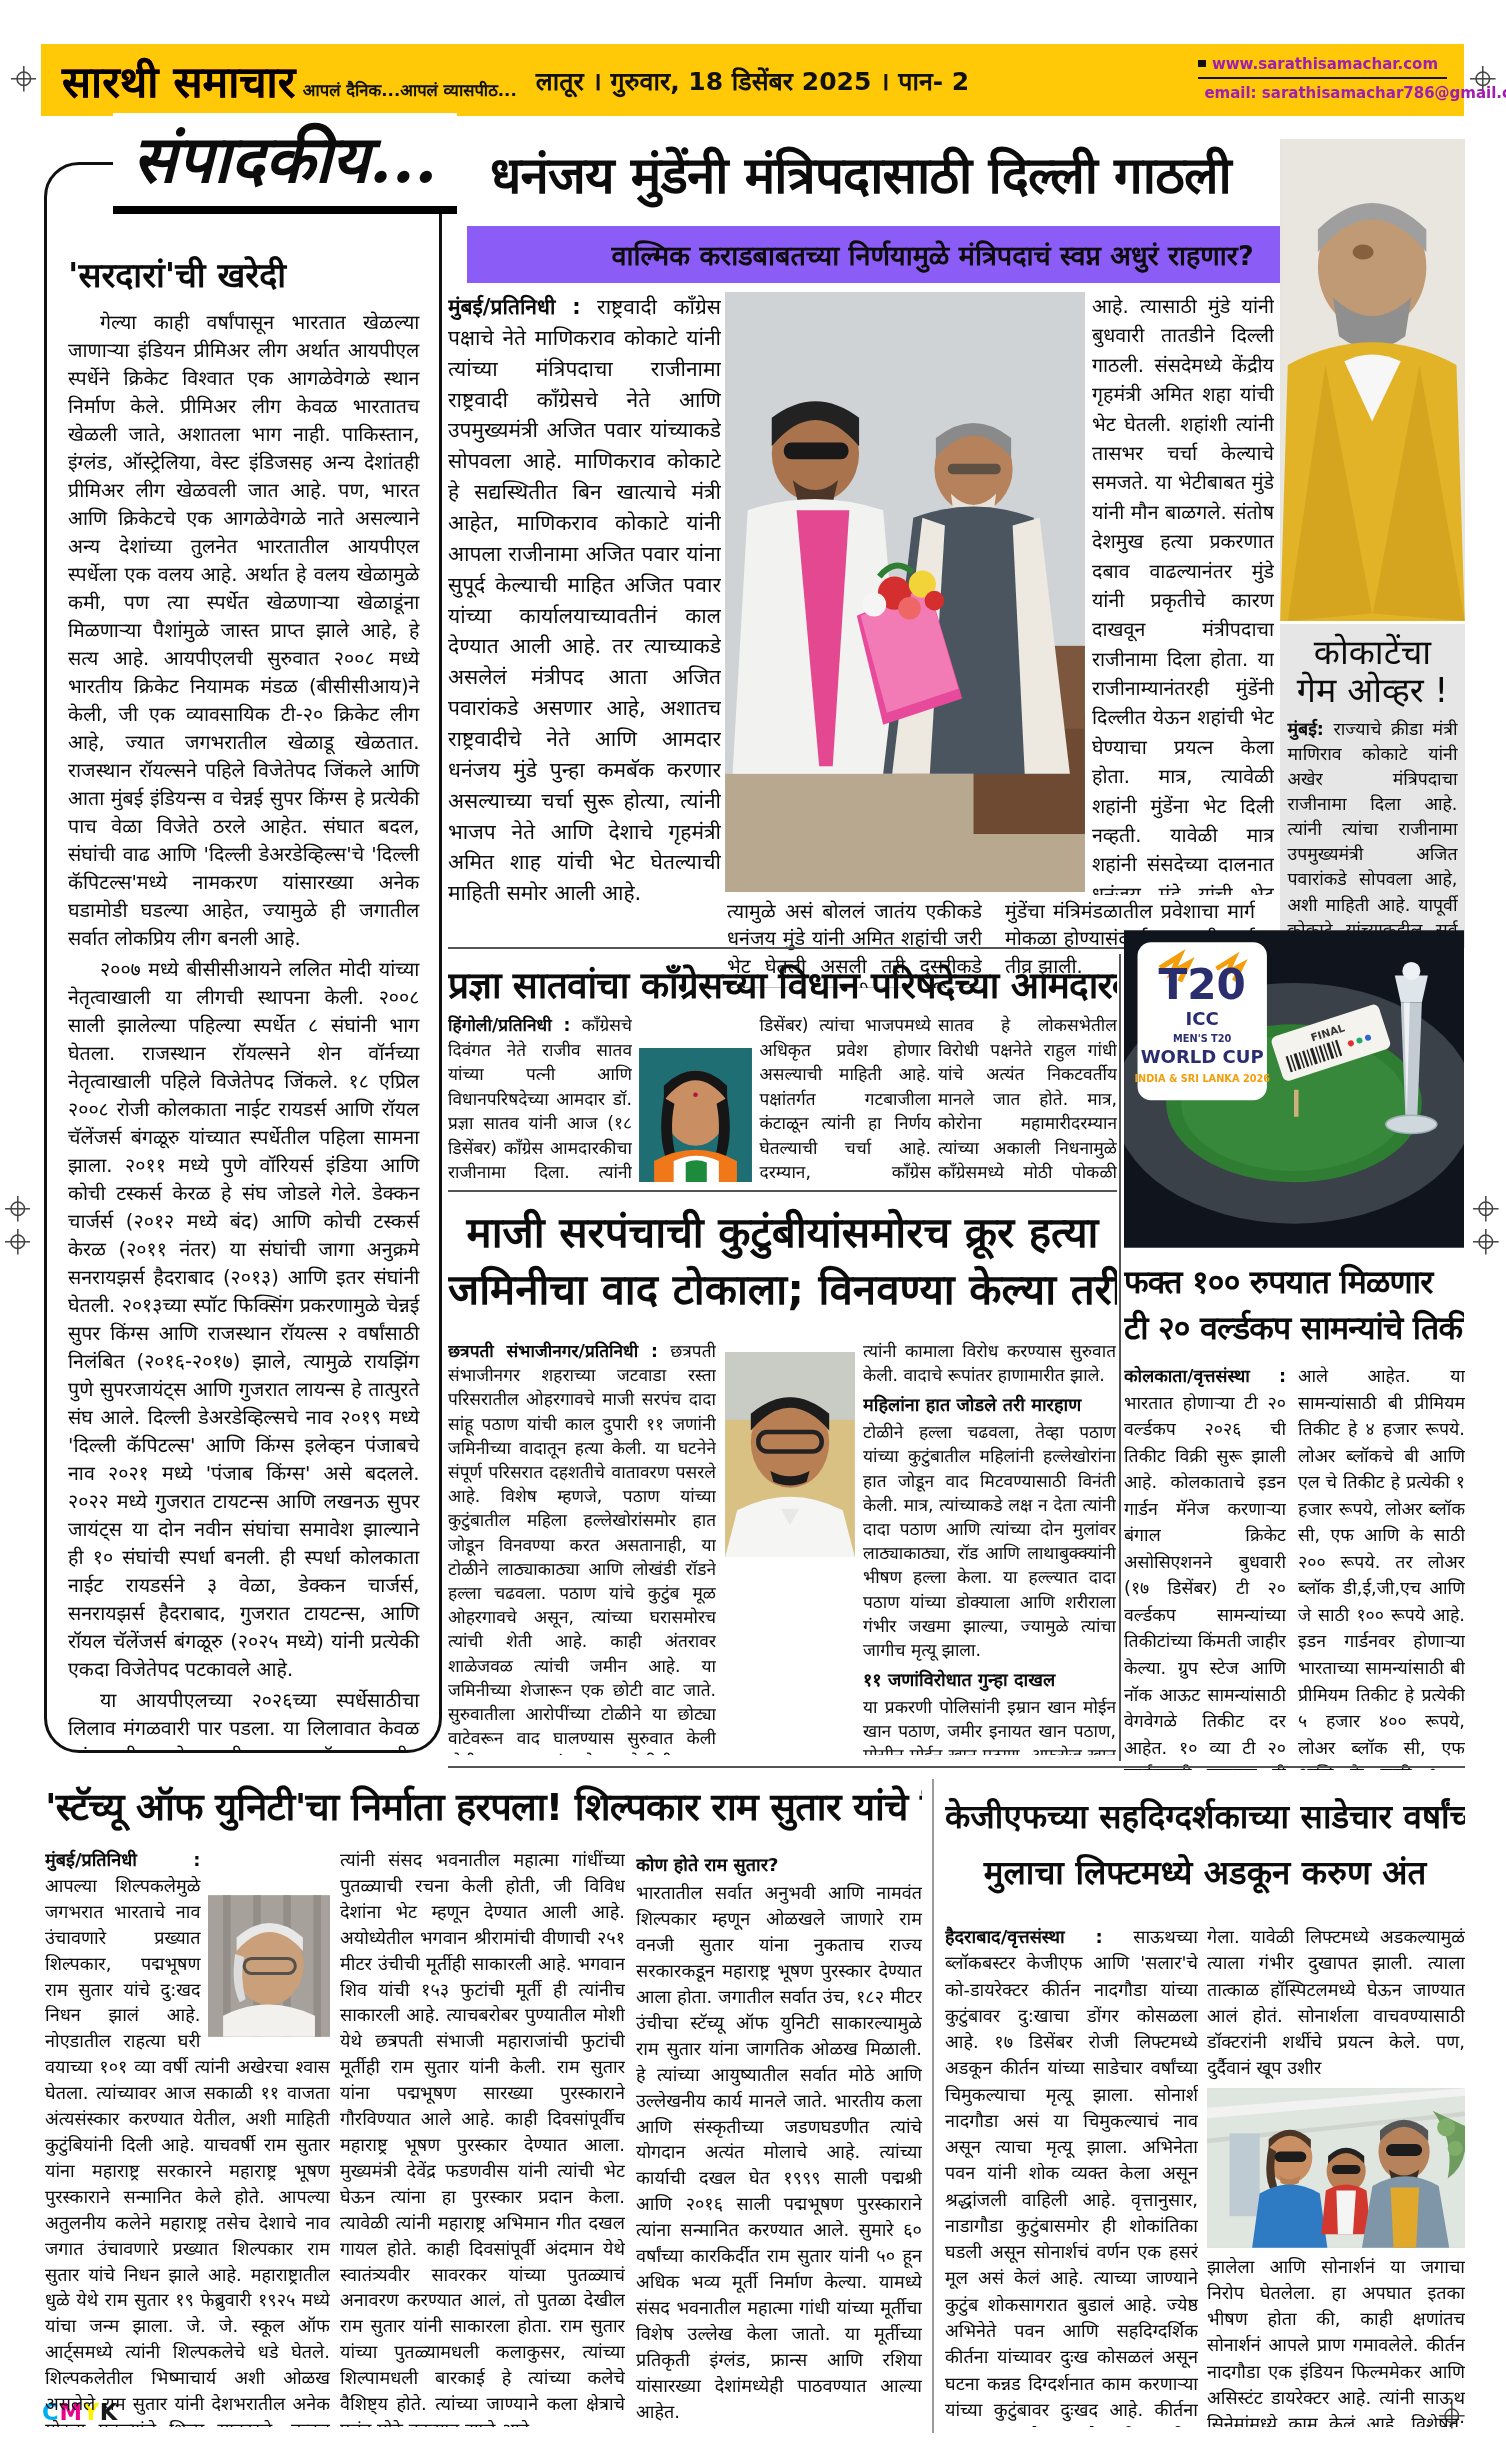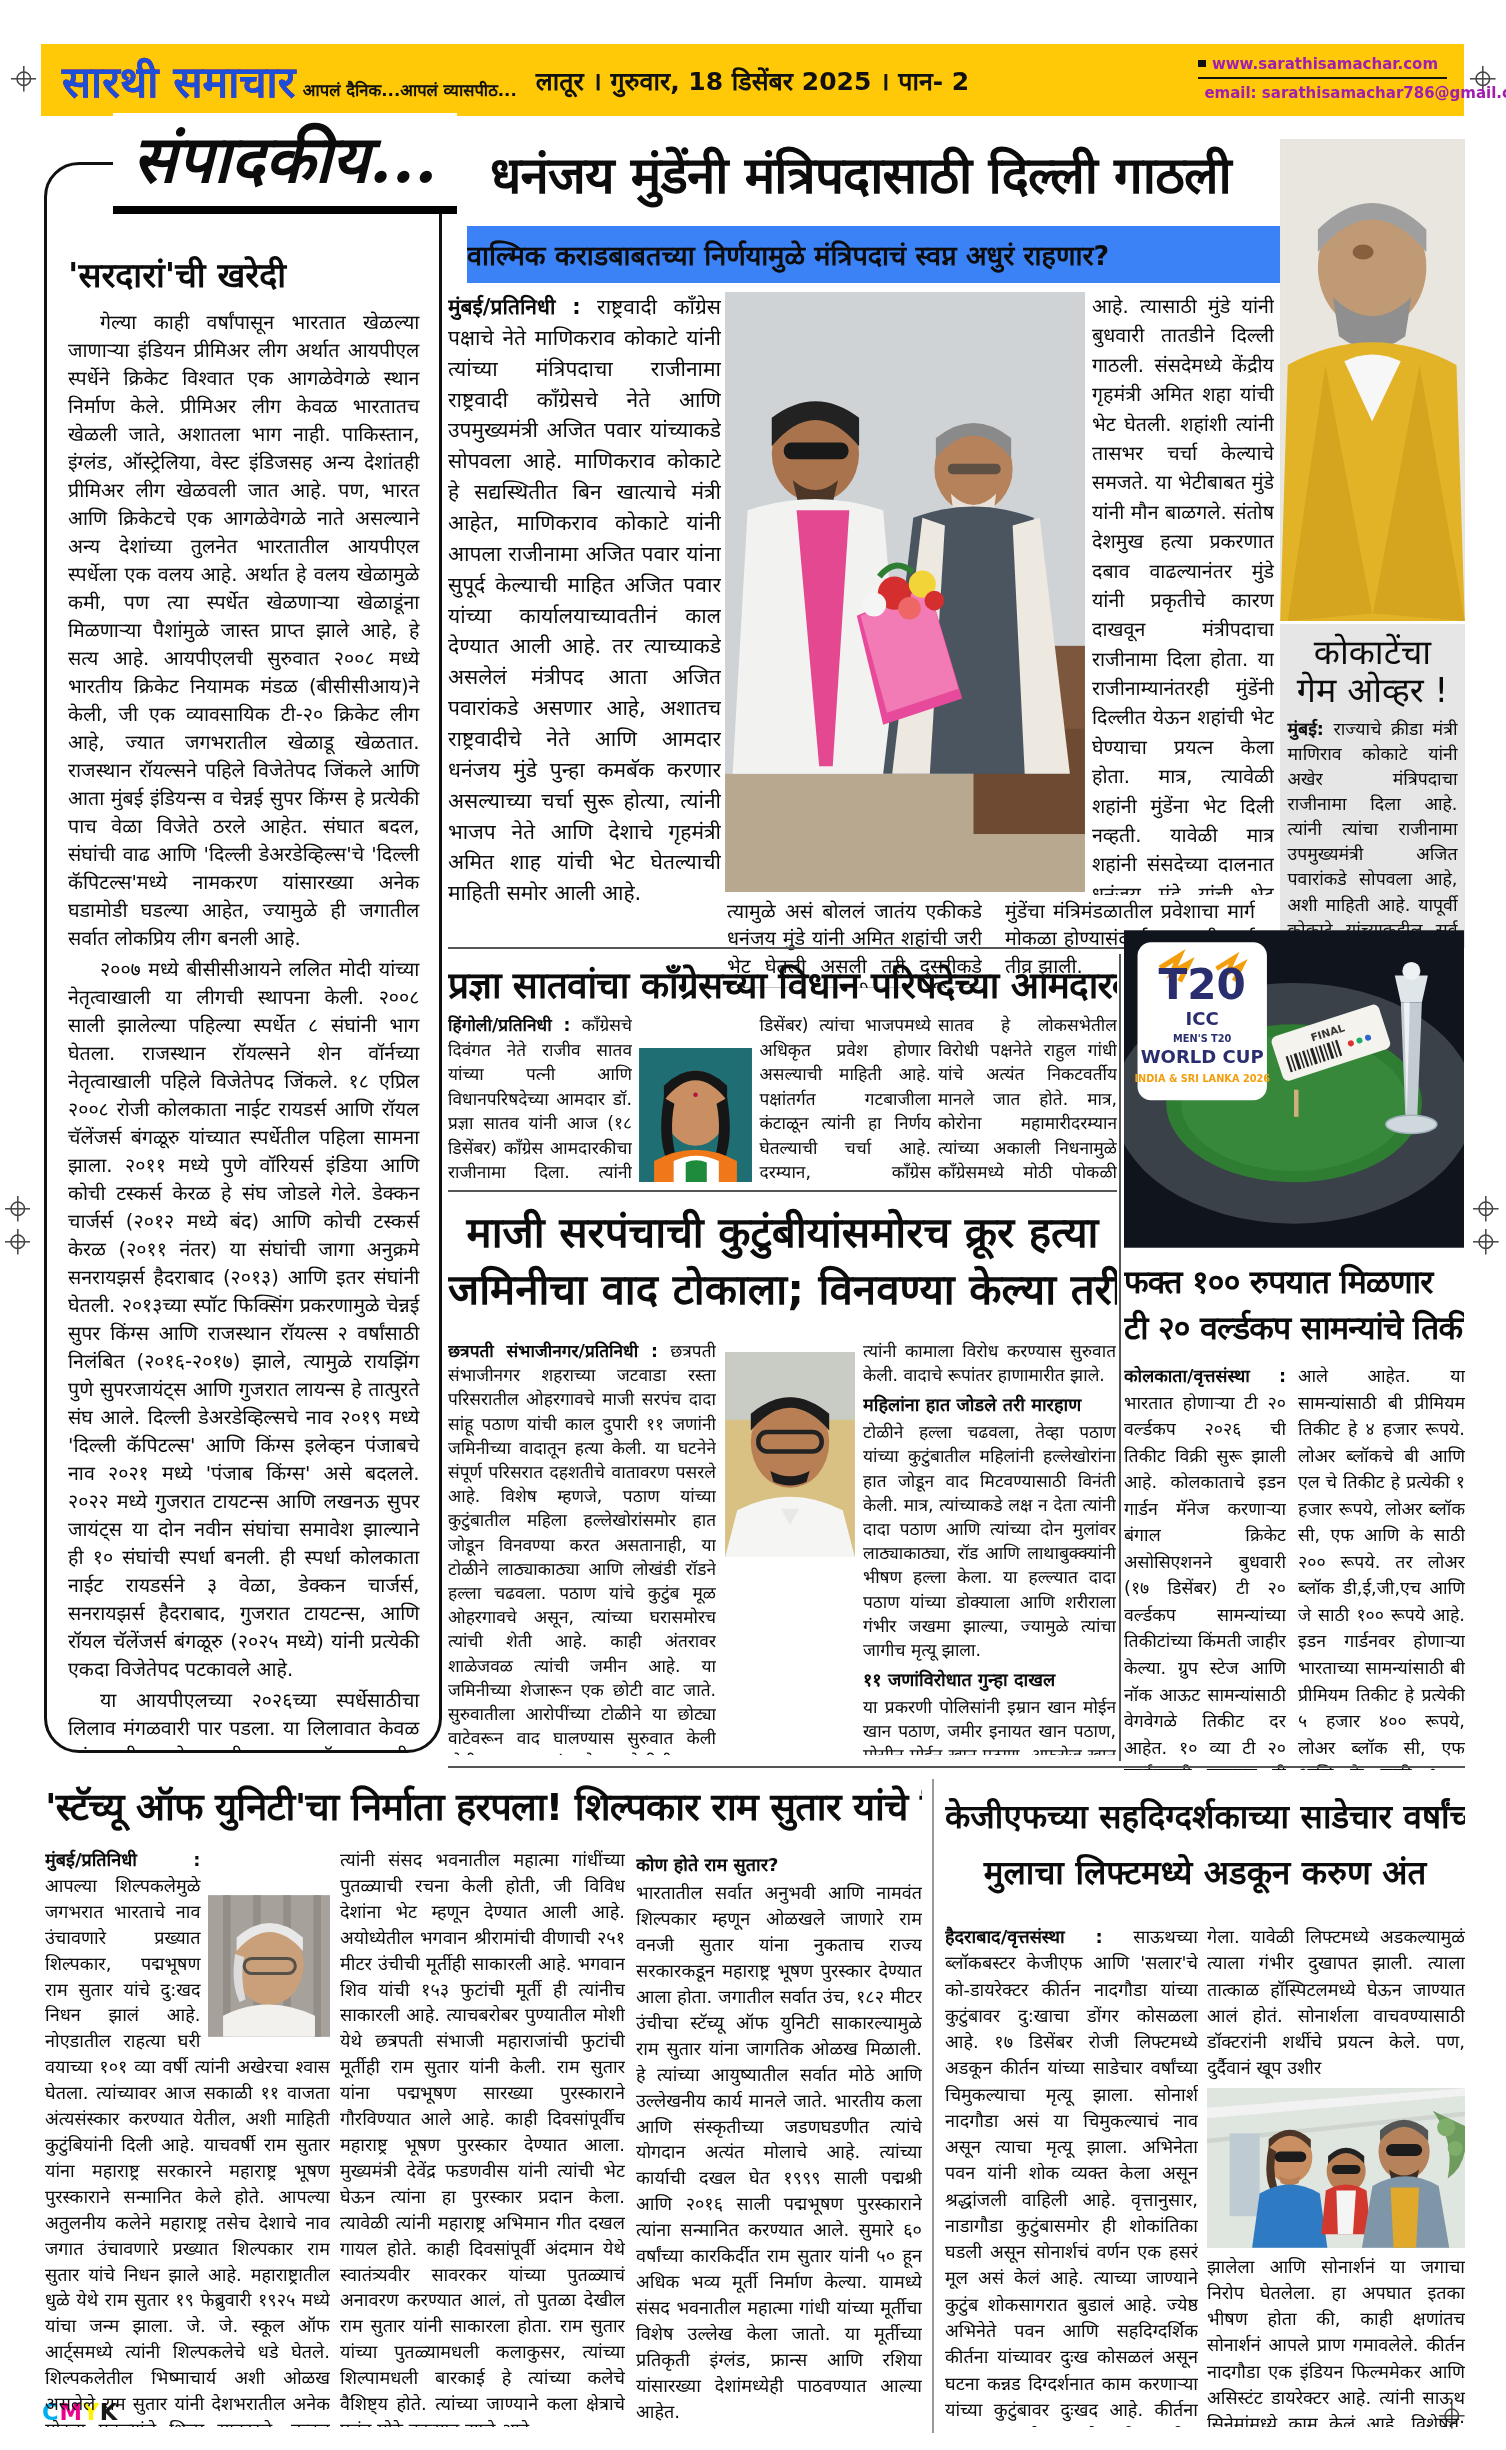--- a/index.html
+++ b/index.html
@@ -4,39 +4,39 @@
 <style>
   html,body{margin:0;padding:0;background:#888;}
   .page{position:relative;width:1506px;height:2450px;background:#ffffff;overflow:hidden;
         font-family:"DejaVu Sans","Liberation Sans",sans-serif;color:#0c0c0c;}
   
   .regmark{position:absolute;width:25.6px;height:25.6px;}
   .cmyk{position:absolute;font-size:22.6px;font-weight:bold;letter-spacing:0.8px;font-family:"DejaVu Sans",sans-serif;}
   .cmyk .c{color:#00aeef}.cmyk .m{color:#ec008c}.cmyk .y{color:#fff200}.cmyk .k{color:#1a1a1a}
   
   .masthead{left:41px;top:44px;width:1423px;height:72px;background:#FFC907;display:flex;align-items:center;padding:0;position:absolute;}
-  .brand{font-size:43px;font-weight:900;color:#1d4ed8;margin-left:21px;white-space:nowrap;
+  .brand{font-size:43px;font-weight:900;color:#000000;margin-left:21px;white-space:nowrap;
          text-shadow:0 0 0 #E50021;font-family:"DejaVu Serif","Liberation Serif",serif;}
   .tagline{font-size:16.6px;font-weight:bold;color:#111;margin-left:7.5px;margin-top:19.6px;white-space:nowrap;}
   .dateline{position:absolute;left:50%;transform:translateX(-50%);font-size:25px;font-weight:900;color:#111;white-space:nowrap;}
   .mast-right{position:absolute;right:16.6px;top:10.5px;width:249px;font-size:15px;font-weight:bold;color:#a21caf;}
   .mast-right .row{display:flex;align-items:center;gap:6px;white-space:nowrap;}
   .mast-right .divider{height:2.3px;background:#111;margin:4.5px 0;}
   .sq{display:inline-block;width:7.5px;height:7.5px;background:#111;}
   
   .editorial-box{left:44px;top:162px;width:398px;height:1591px;border:3px solid #111;border-radius:35px;position:absolute;overflow:hidden;padding:81px 19.6px 13.6px 21px;box-sizing:border-box;}
   .editorial-heading{left:113px;top:113px;position:absolute;background:#fff;padding:0 19.6px 4.5px 19.6px;
         font-size:65px;font-weight:900;font-style:italic;border-bottom:8.3px solid #000;z-index:3;
         font-family:"DejaVu Serif","Liberation Serif",serif;white-space:nowrap;}
   .editorial-title{font-size:34px;font-weight:900;margin:4.5px 0 12px 0;}
   .editorial-body p{font-size:19.6px;line-height:1.43;text-align:justify;text-indent:32px;margin:0 0 3px 0;}
   
   .lead-headline{left:448px;top:138px;width:825px;text-align:center;font-size:51px;font-weight:900;
         white-space:nowrap;overflow:hidden;letter-spacing:-0.8px;position:absolute;}
-  .lead-subhead{left:467px;top:226px;width:931px;background:#3b82f6;text-align:left;font-size:27px;
+  .lead-subhead{left:467px;top:226px;width:931px;background:#8b5cf6;text-align:center;font-size:27px;
         font-weight:900;padding:9.8px 0;position:absolute;white-space:nowrap;overflow:hidden;}
   .bodytext{text-align:justify;}
   .byline{font-weight:900;}
   .lead-col1{left:448px;top:292px;width:273px;height:649px;font-size:21px;line-height:1.47;position:absolute;overflow:hidden;}
   .lead-photo{left:725px;top:292px;width:360px;height:600px;position:absolute;}
   .lead-colright{left:1092px;top:292px;width:182px;height:603px;font-size:19.6px;line-height:1.5;position:absolute;overflow:hidden;}
   .lead-below-left{left:727px;top:898px;width:255px;height:90px;font-size:19.6px;line-height:1.4;position:absolute;overflow:hidden;}
   .lead-below-right{left:1005px;top:898px;width:250px;height:90px;font-size:19.6px;line-height:1.4;position:absolute;overflow:hidden;}
   
   .kokate-photo{left:1280px;top:139px;width:185px;height:482px;position:absolute;}

